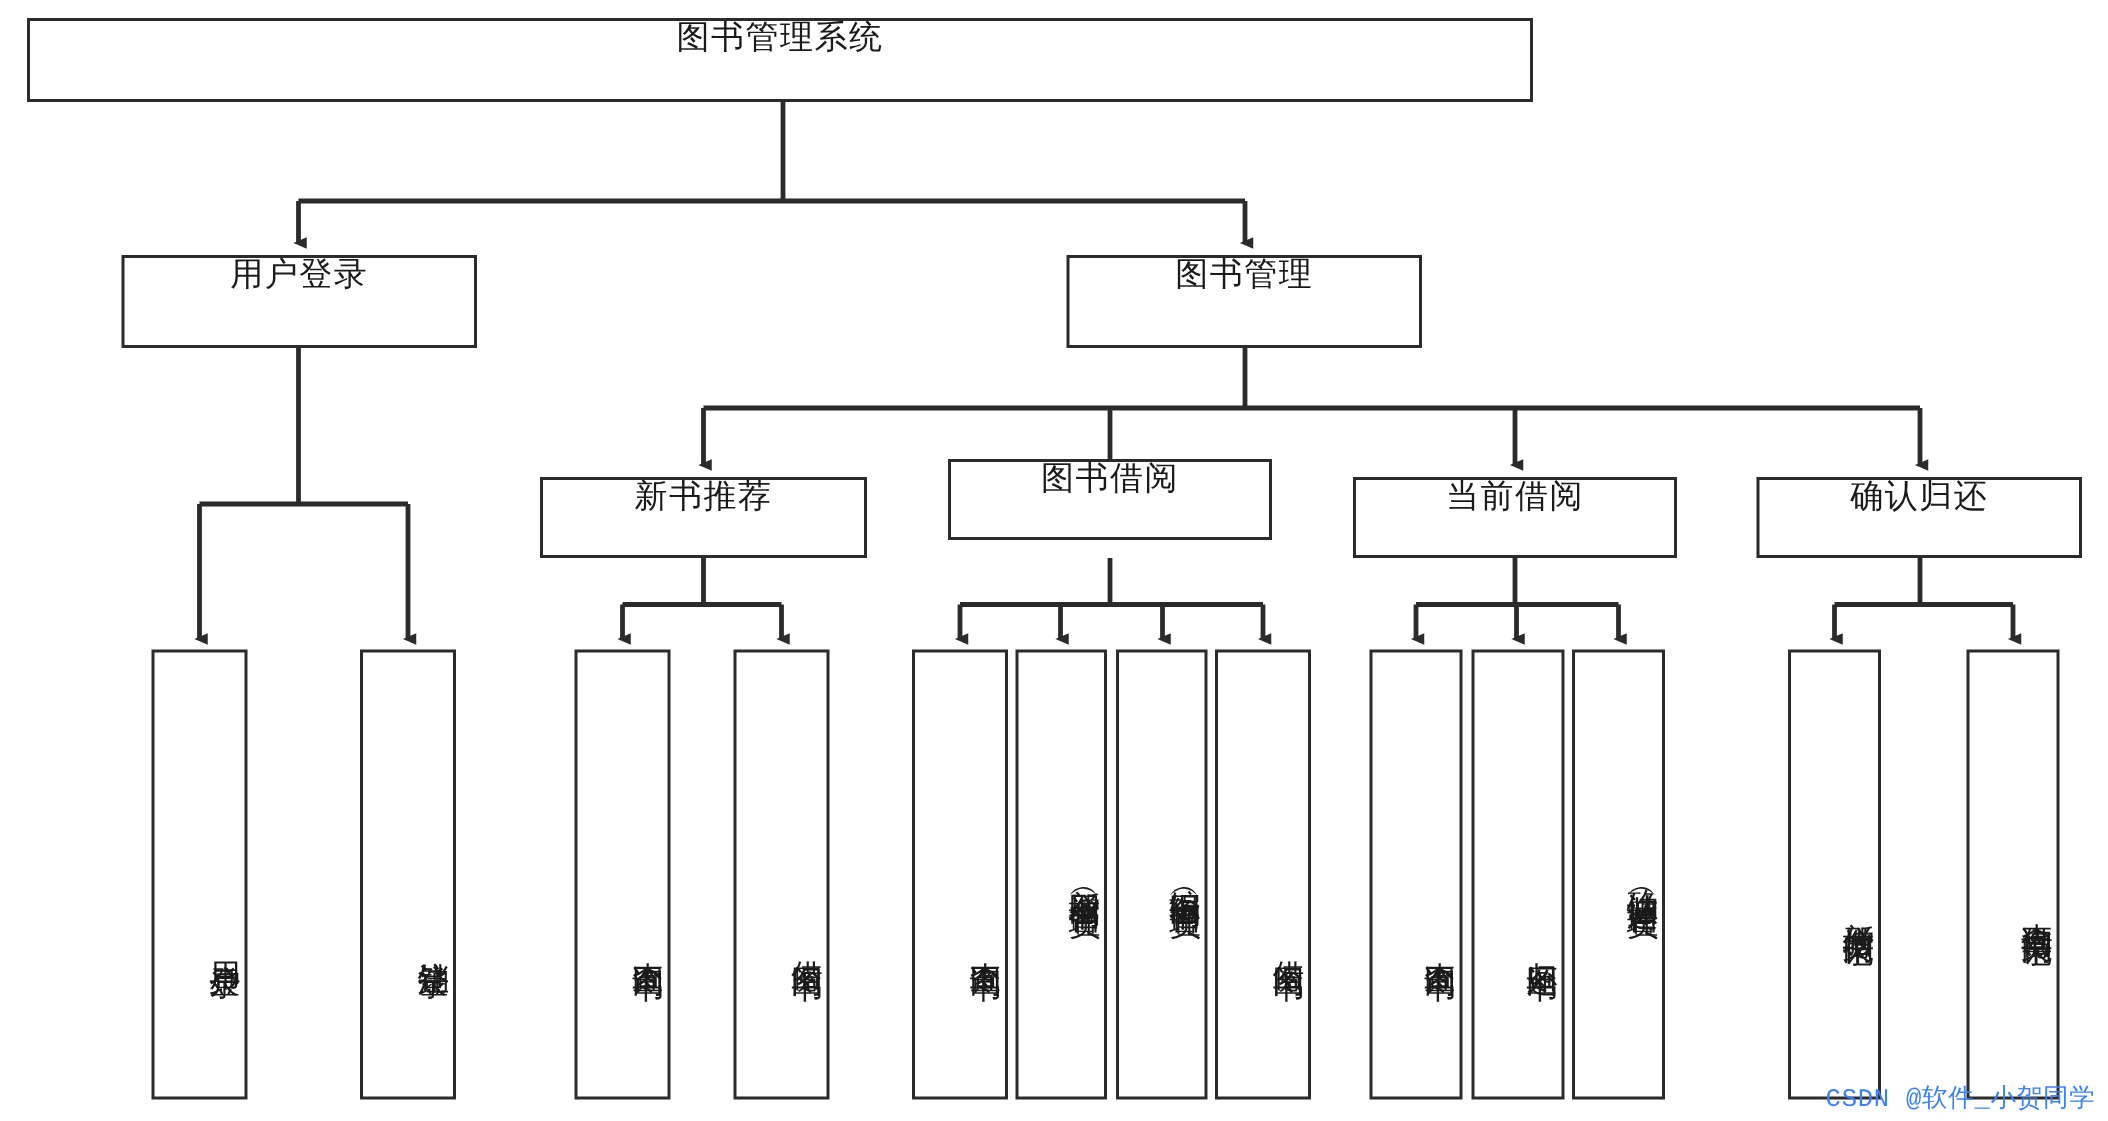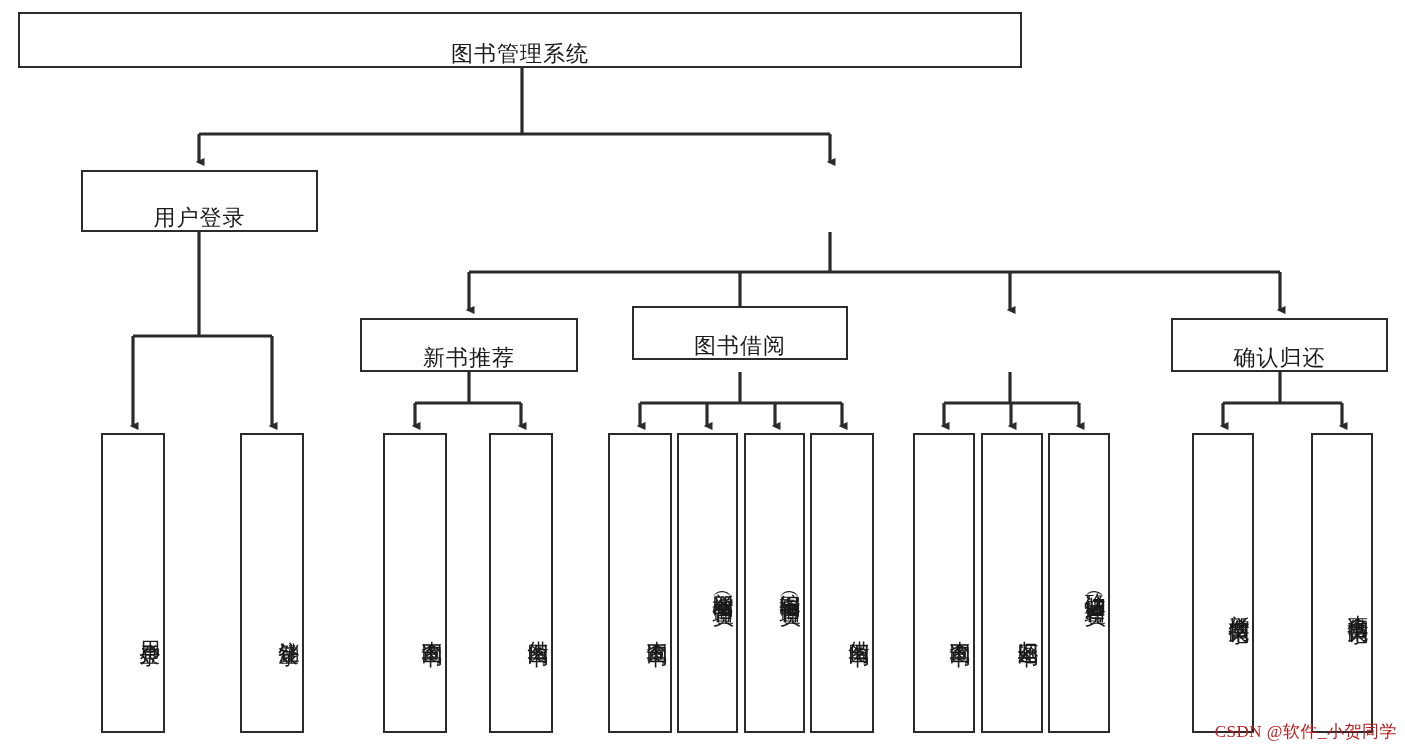--- a/index.html
+++ b/index.html
@@ -25,21 +25,21 @@
     left: 0;
     width: 1405px;
     height: 747px;
   }
   .node {
     position: absolute;
     box-sizing: border-box;
     background: #ffffff;
     border: 2.5px solid #2b2b2b;
     display: flex;
-    align-items: flex-end;
+    align-items: flex-start;
     justify-content: center;
     color: #1a1a1a;
   }
   .node.horizontal {
     font-size: 22px;
     letter-spacing: 1px;
     line-height: 1.1;
     white-space: nowrap;
   }
   .node.vertical {
@@ -59,24 +59,24 @@
   .node .vtext {
     writing-mode: vertical-rl;
     text-orientation: upright;
     display: block;
   }
   .watermark {
     position: absolute;
     right: 8px;
     bottom: 4px;
     font-size: 17px;
-    color: #b91c1c;
+    color: #3b82f6;
     letter-spacing: 0.5px;
     white-space: nowrap;
-    font-family: Liberation Serif, serif;
+    font-family: Liberation Mono, monospace;
   }
 </style>
 </head>
 <body>
 
 <div id="diagram-root">
 
   <svg id="edges" viewBox="0 0 1405 747" xmlns="http://www.w3.org/2000/svg">
     <defs>
       <marker id="arrow" markerWidth="10" markerHeight="10" refX="4.2" refY="6" orient="auto" markerUnits="userSpaceOnUse">
@@ -127,27 +127,33 @@
     </g>
   </svg>
 
   <div class="node horizontal" style="left:18px; top:12px; width:1004px; height:56px;">
     <span>图书管理系统</span>
   </div>
 
   <div class="node horizontal" style="left:81px; top:170px; width:237px; height:62px;">
     <span>用户登录</span>
   </div>
+  <div class="node horizontal" style="left:711px; top:170px; width:237px; height:62px;">
+    <span>图书管理</span>
+  </div>
 
   <div class="node horizontal" style="left:360px; top:318px; width:218px; height:54px;">
     <span>新书推荐</span>
   </div>
   <div class="node horizontal" style="left:632px; top:306px; width:216px; height:54px;">
     <span>图书借阅</span>
   </div>
+  <div class="node horizontal" style="left:902px; top:318px; width:216px; height:54px;">
+    <span>当前借阅</span>
+  </div>
   <div class="node horizontal" style="left:1171px; top:318px; width:217px; height:54px;">
     <span>确认归还</span>
   </div>
 
   <div class="node vertical" style="left:101px; top:433px; width:64px; height:300px; padding-top:90px;">
     <span class="vtext">用户登录</span>
   </div>
   <div class="node vertical" style="left:240px; top:433px; width:64px; height:300px; padding-top:90px;">
     <span class="vtext">注销登录</span>
   </div>

